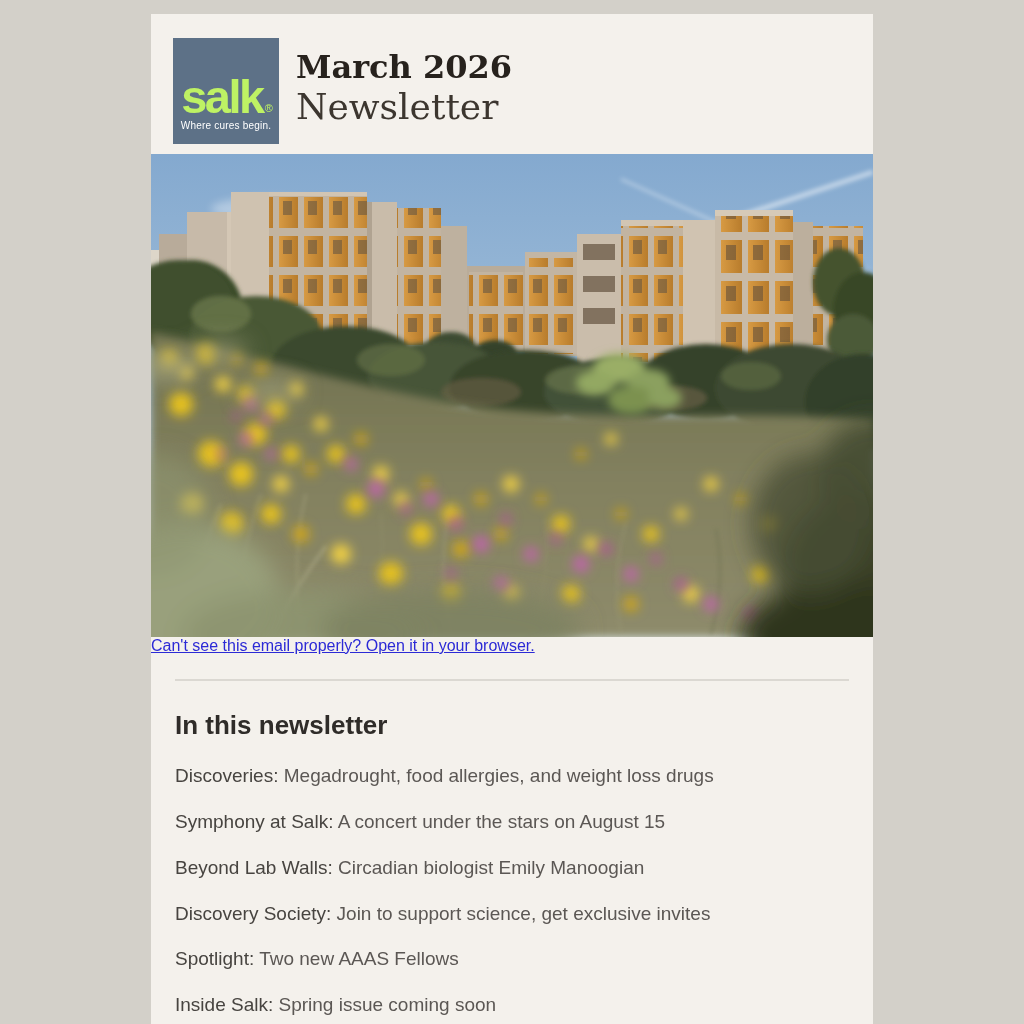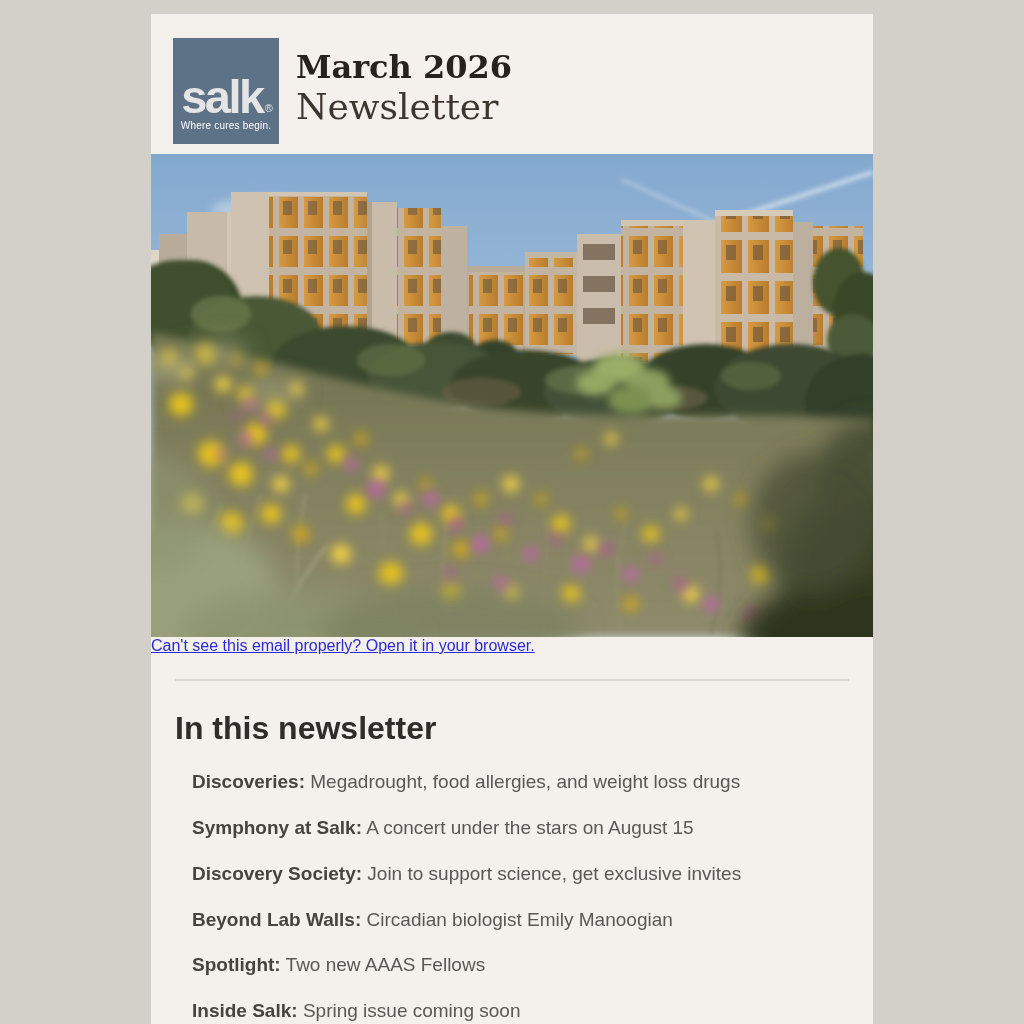--- a/index.html
+++ b/index.html
@@ -2,37 +2,37 @@
 <html><head>
 <meta charset="utf-8">
 <style>
   html,body{margin:0;padding:0;}
   body{font-family:"Liberation Sans",sans-serif;}
   .page{width:1024px;height:1024px;overflow:hidden;background:#d3d0c9;position:relative;}
   .email-card{width:722px;margin:14px auto 0;background:#f4f1ec;min-height:1100px;}
   
   .header{display:flex;align-items:center;padding:14px 0 0 22px;height:126px;}
   .logo{width:106px;height:106px;background:#5d7187;display:flex;flex-direction:column;justify-content:flex-end;align-items:center;padding-bottom:13px;box-sizing:border-box;}
-  .logo-word{color:#e5e5e5;font-weight:bold;font-size:47px;line-height:0.8;letter-spacing:-2.5px;}
+  .logo-word{color:#bef264;font-weight:bold;font-size:47px;line-height:0.8;letter-spacing:-2.5px;}
   .logo-reg{font-size:11px;letter-spacing:0;position:relative;bottom:1px;left:2px;font-weight:normal;}
   .logo-tagline{color:#ffffff;font-size:10px;margin-top:4px;letter-spacing:0.2px;}
   .titles{margin-left:17px;padding-bottom:4px;font-family:"DejaVu Serif","Liberation Serif",serif;}
   .title-main{font-size:32px;font-weight:bold;color:#27221d;line-height:1.12;}
   .title-sub{font-size:36px;font-weight:normal;color:#3c362f;line-height:1.15;}
   
   .hero{width:722px;height:483px;overflow:hidden;line-height:0;}
   
   .link-row{text-align:left;}
   .browser-link{color:#2c2ad6;font-size:16px;text-decoration:underline;cursor:pointer;}
   .divider{border:none;border-top:2px solid #dbd8d2;margin:24px 24px 0;}
   
-  .toc-heading{font-size:32px;font-weight:bold;color:#2f2c29;margin:29px 0 0 24px;}
+  .toc-heading{font-size:26px;font-weight:bold;color:#2f2c29;margin:29px 0 0 24px;}
   .toc{margin:13px 24px 0;}
   .toc-item{font-size:19px;color:#5b5754;margin:24px 0 0;line-height:1.15;}
-  .toc-label{font-weight:bold;color:#474440;margin-left:17px;}
+  .toc-label{font-weight:normal;color:#474440;}
 </style>
 </head>
 <body>
 
 <div class="page">
   <div class="email-card">
 
     <div class="header">
       <div class="logo">
         <div class="logo-word"><span>salk</span><span class="logo-reg">®</span></div>
@@ -301,20 +301,20 @@
       <a class="browser-link" href="#">Can't see this email properly? Open it in your browser.</a>
     </div>
 
     <hr class="divider">
 
     <h2 class="toc-heading">In this newsletter</h2>
 
     <div class="toc">
       <p class="toc-item"><span class="toc-label">Discoveries:</span><span> Megadrought, food allergies, and weight loss drugs</span></p>
       <p class="toc-item"><span class="toc-label">Symphony at Salk:</span><span> A concert under the stars on August 15</span></p>
+      <p class="toc-item"><span class="toc-label">Beyond Lab Walls:</span><span> Circadian biologist Emily Manoogian</span></p>
       <p class="toc-item"><span class="toc-label">Discovery Society:</span><span> Join to support science, get exclusive invites</span></p>
-      <p class="toc-item"><span class="toc-label">Beyond Lab Walls:</span><span> Circadian biologist Emily Manoogian</span></p>
       <p class="toc-item"><span class="toc-label">Spotlight:</span><span> Two new AAAS Fellows</span></p>
       <p class="toc-item"><span class="toc-label">Inside Salk:</span><span> Spring issue coming soon</span></p>
     </div>
 
   </div>
 </div>
 
 </body></html>

